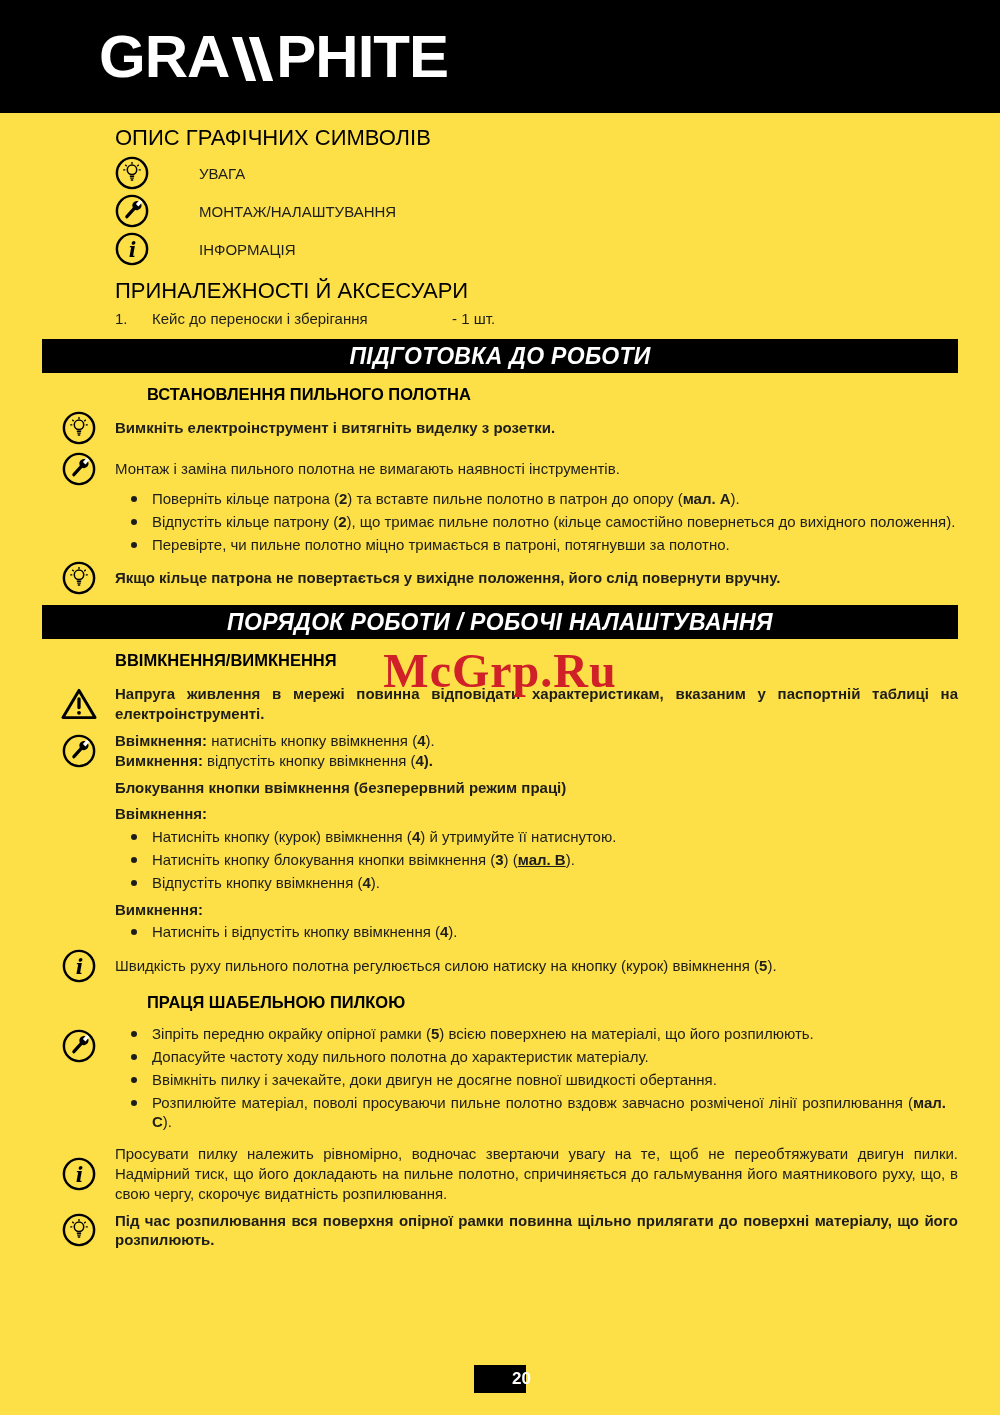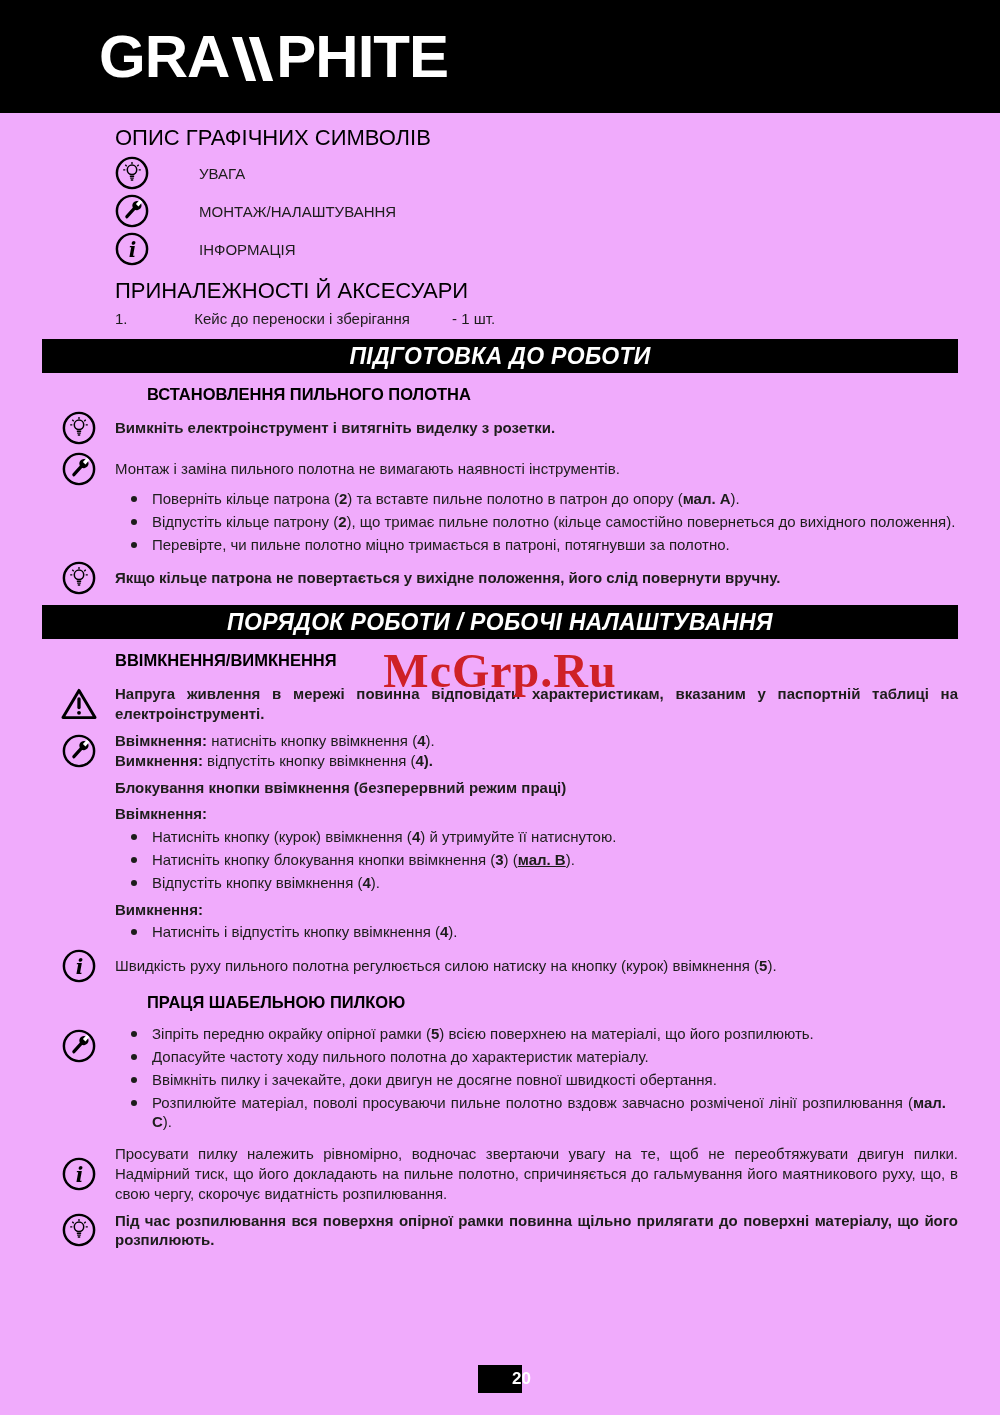--- a/index.html
+++ b/index.html
@@ -1,18 +1,18 @@
 <!DOCTYPE html>
 <html lang="uk"><head>
 <meta charset="utf-8">
 <style>
   * { margin:0; padding:0; box-sizing:border-box; }
   html,body { background:#ffffff; }
   body { width:1000px; font-family:"Liberation Sans","DejaVu Sans",sans-serif; color:#1d1d1b; }
-  .page { position:relative; width:1000px; height:1415px; background:#f0abfc; overflow:hidden; }
+  .page { position:relative; width:1000px; height:1415px; background:#fde047; overflow:hidden; }
 
   
   .masthead { height:113px; background:#000; display:flex; align-items:center; }
   .logo { margin-left:99px; display:flex; align-items:center; color:#fff; font-weight:bold;
           font-size:60px; letter-spacing:-1px; line-height:1; }
   .logo .slashes { display:inline-flex; margin:4px 10px 0 10px; }
   .logo .slashes i { display:block; width:10px; height:44px; background:#fff; transform:skewX(18deg); }
   .logo .slashes i + i { margin-left:7px; }
 
   
@@ -22,21 +22,21 @@
   .sub-title.nomargin { margin:0 0 0 73px; }
 
   
   .sym-row { display:flex; align-items:center; margin:0 0 4px 73px; height:34px; }
   .sym-icon { width:40px; flex:none; display:flex; align-items:center; }
   .sym-label { margin-left:44px; font-size:15px; }
 
   
   .acc-row { display:flex; margin-left:73px; font-size:15px; line-height:20px; }
   .acc-num { width:37px; }
-  .acc-label { width:300px;text-align:center; }
+  .acc-label { width:300px; }
 
   
   .banner { height:34px; line-height:34px; background:#000; color:#fff; text-align:center;
             font-weight:bold; font-style:italic; font-size:23px; margin:10px 0 12px; letter-spacing:.3px; }
 
   
   .irow { display:flex; align-items:center; margin-top:7px; }
   .irow.top { align-items:flex-start; }
   .irow.top .icol { padding-top:10px; }
   .icol { width:73px; flex:none; display:flex; justify-content:center; }
@@ -56,21 +56,21 @@
   .para { margin:7px 0 3px 73px; font-size:15px; line-height:1.32; }
 
   
   .op-head { position:relative; height:26px; margin-top:10px; }
   .watermark { position:absolute; left:0; right:0; top:-8px; text-align:center; z-index:2;
                font-family:"Liberation Serif","DejaVu Serif",serif; font-weight:bold;
                font-size:48px; color:#cf2127; letter-spacing:1px; pointer-events:none; }
 
   
   .page-num { position:absolute; left:50%; transform:translateX(-50%); bottom:22px;
-              width:44px; height:28px; background:#000; color:#fff; font-weight:bold; font-size:17px;
+              width:52px; height:28px; background:#000; color:#fff; font-weight:bold; font-size:17px;
               display:flex; align-items:center; justify-content:center;padding-left:43px; }
 </style>
 </head>
 <body>
 
 <div class="page">
 
   <svg width="0" height="0" style="position:absolute" aria-hidden="true">
     <defs>
       <symbol id="ic-bulb" viewBox="0 0 36 36">

